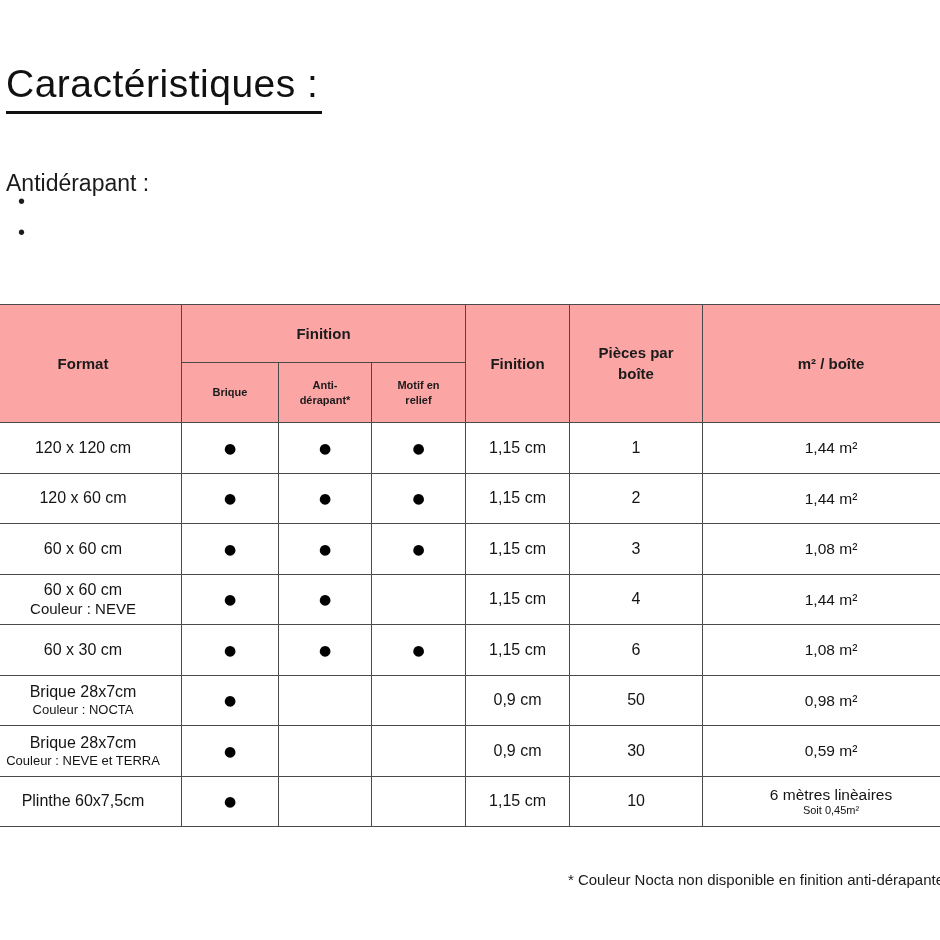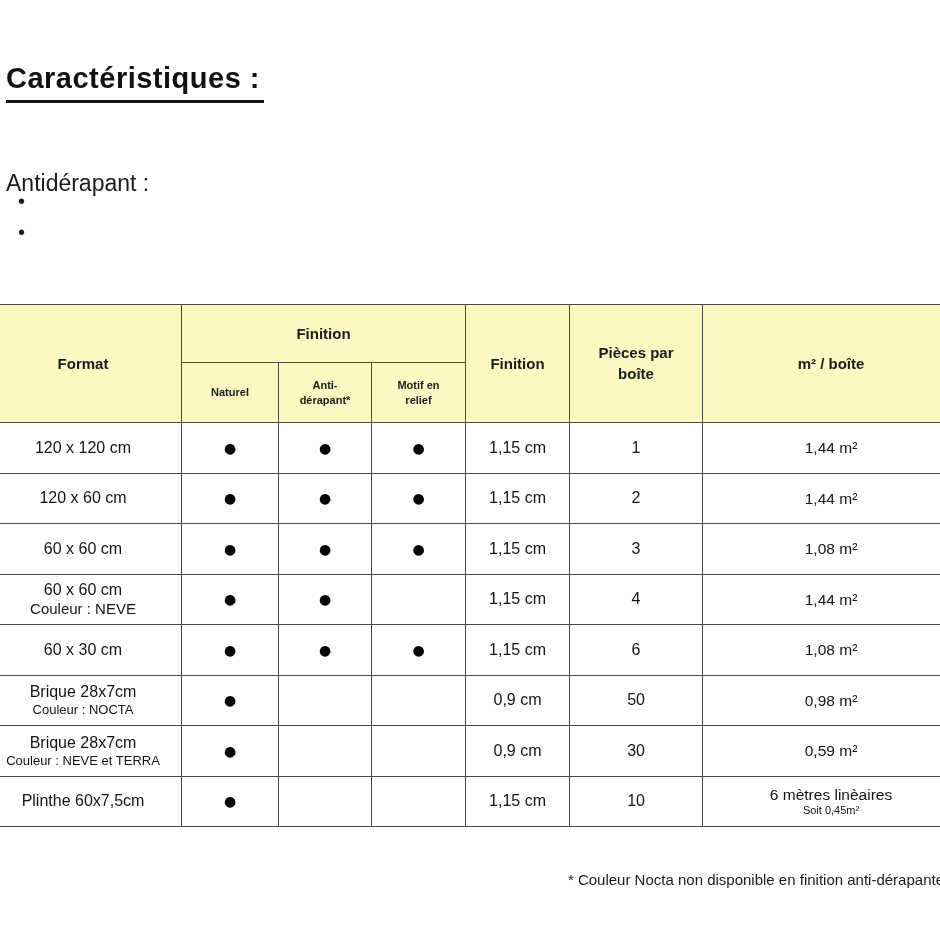--- a/index.html
+++ b/index.html
@@ -13,22 +13,22 @@
     color: #141414;
     position: relative;
   }
   .page { position: absolute; inset: 0; width: 940px; height: 940px; }
 
   
   .doc-title {
     position: absolute;
     left: 6px;
     top: 62px;
-    font-size: 29px;
-    font-weight: bold;
+    font-size: 39px;
+    font-weight: normal;
     letter-spacing: 0.5px;
     border-bottom: 3px solid #111;
     padding-bottom: 5px;
     padding-right: 4px;
     color: #111;
   }
 
   .doc-subtitle {
     position: absolute;
     left: 6px;
@@ -75,21 +75,21 @@
     margin-left: -16px;
   }
   .spec-table th, .spec-table td {
     border: 1.7px solid #4a4a4a;
     text-align: center;
     vertical-align: middle;
     box-sizing: border-box;
     padding: 0;
   }
   .spec-table thead th {
-    background: #fef9c3;
+    background: #fca5a5;
     font-weight: bold;
     color: #1b1b1b;
   }
   .spec-table thead tr.head-top { height: 58px; }
   .spec-table thead tr.head-sub { height: 60px; }
   .spec-table thead th.big { font-size: 15px; }
   .spec-table thead th.sub {
     font-size: 11px;
     padding: 0 14px;
     line-height: 1.35;
@@ -149,21 +149,21 @@
       </colgroup>
       <thead>
         <tr class="head-top">
           <th rowspan="2" class="big col-format">Format</th>
           <th colspan="3" class="big">Finition</th>
           <th rowspan="2" class="big">Finition</th>
           <th rowspan="2" class="big col-pieces">Pièces par boîte</th>
           <th rowspan="2" class="big">m² / boîte</th>
         </tr>
         <tr class="head-sub">
-          <th class="sub">Naturel</th>
+          <th class="sub">Brique</th>
           <th class="sub">Anti-dérapant*</th>
           <th class="sub">Motif en relief</th>
         </tr>
       </thead>
       <tbody>
           <tr>
             <td class="col-format">
               <div class="line1">120 x 120 cm</div>
             </td>
             <td class="col-dot"><span class="dot">●</span></td>

